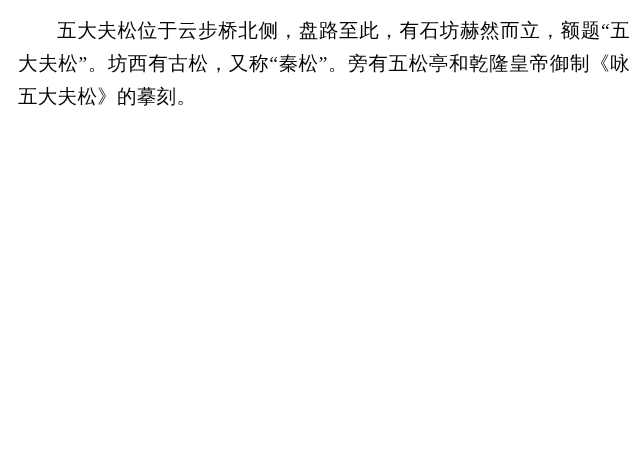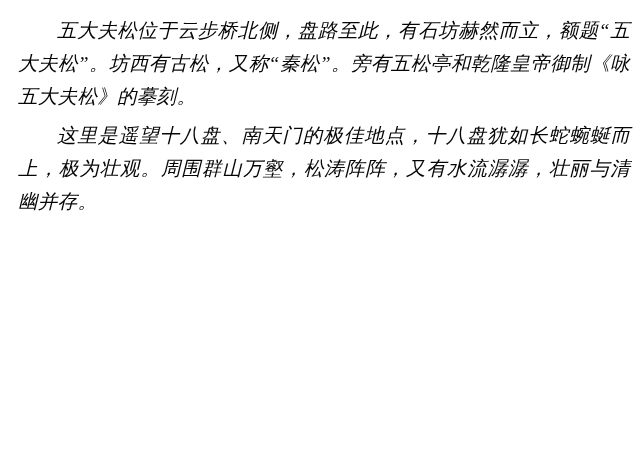--- a/index.html
+++ b/index.html
@@ -13,35 +13,33 @@
     overflow: hidden;
     font-family: "Liberation Serif", "DejaVu Serif", serif;
     color: #000000;
   }
   .page {
     box-sizing: border-box;
     width: 640px;
     height: 336px;
     padding: 14px 10px 10px 18px;
     background: #ffffff;
-    font-style: italic;
   }
   .para {
     font-size: 19.5px;
     line-height: 33px;
     text-indent: 2em;
     text-align: justify;
     text-justify: inter-ideograph;
     margin: 0 0 6px 0;
     letter-spacing: 0.3px;
     color: #050505;
   }
   .para:last-child {
     margin-bottom: 0;
   }
 </style>
 </head>
 <body>
 
 <div class="page">
   <p class="para">五大夫松位于云步桥北侧，盘路至此，有石坊赫然而立，额题“五大夫松”。坊西有古松，又称“秦松”。旁有五松亭和乾隆皇帝御制《咏五大夫松》的摹刻。</p>
-  <p class="para">这里是遥望十八盘、南天门的极佳地点，十八盘犹如长蛇蜿蜒而上，极为壮观。周围群山万壑，松涛阵阵，又有水流潺潺，壮丽与清幽并存。</p>
 </div>
 
 </body></html>

